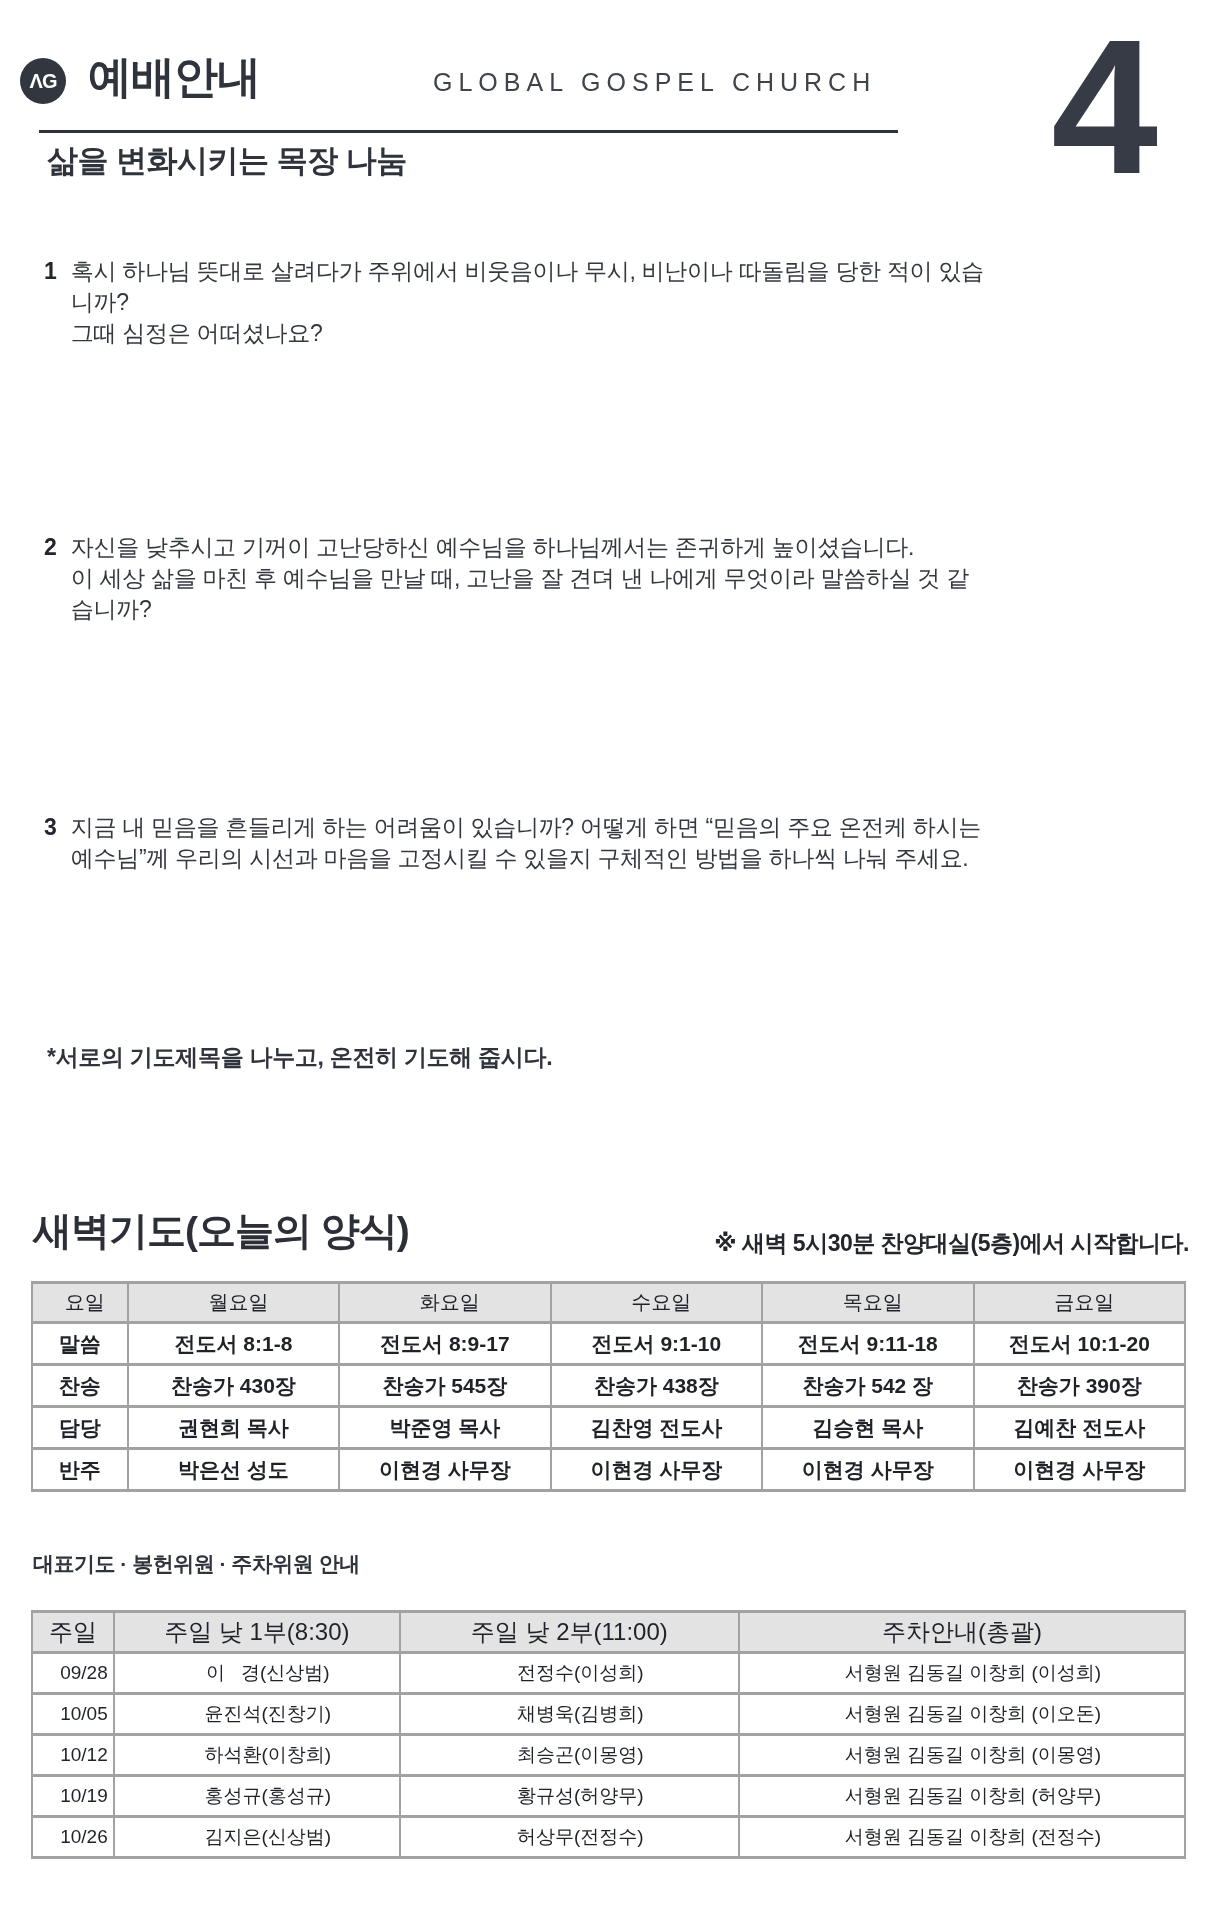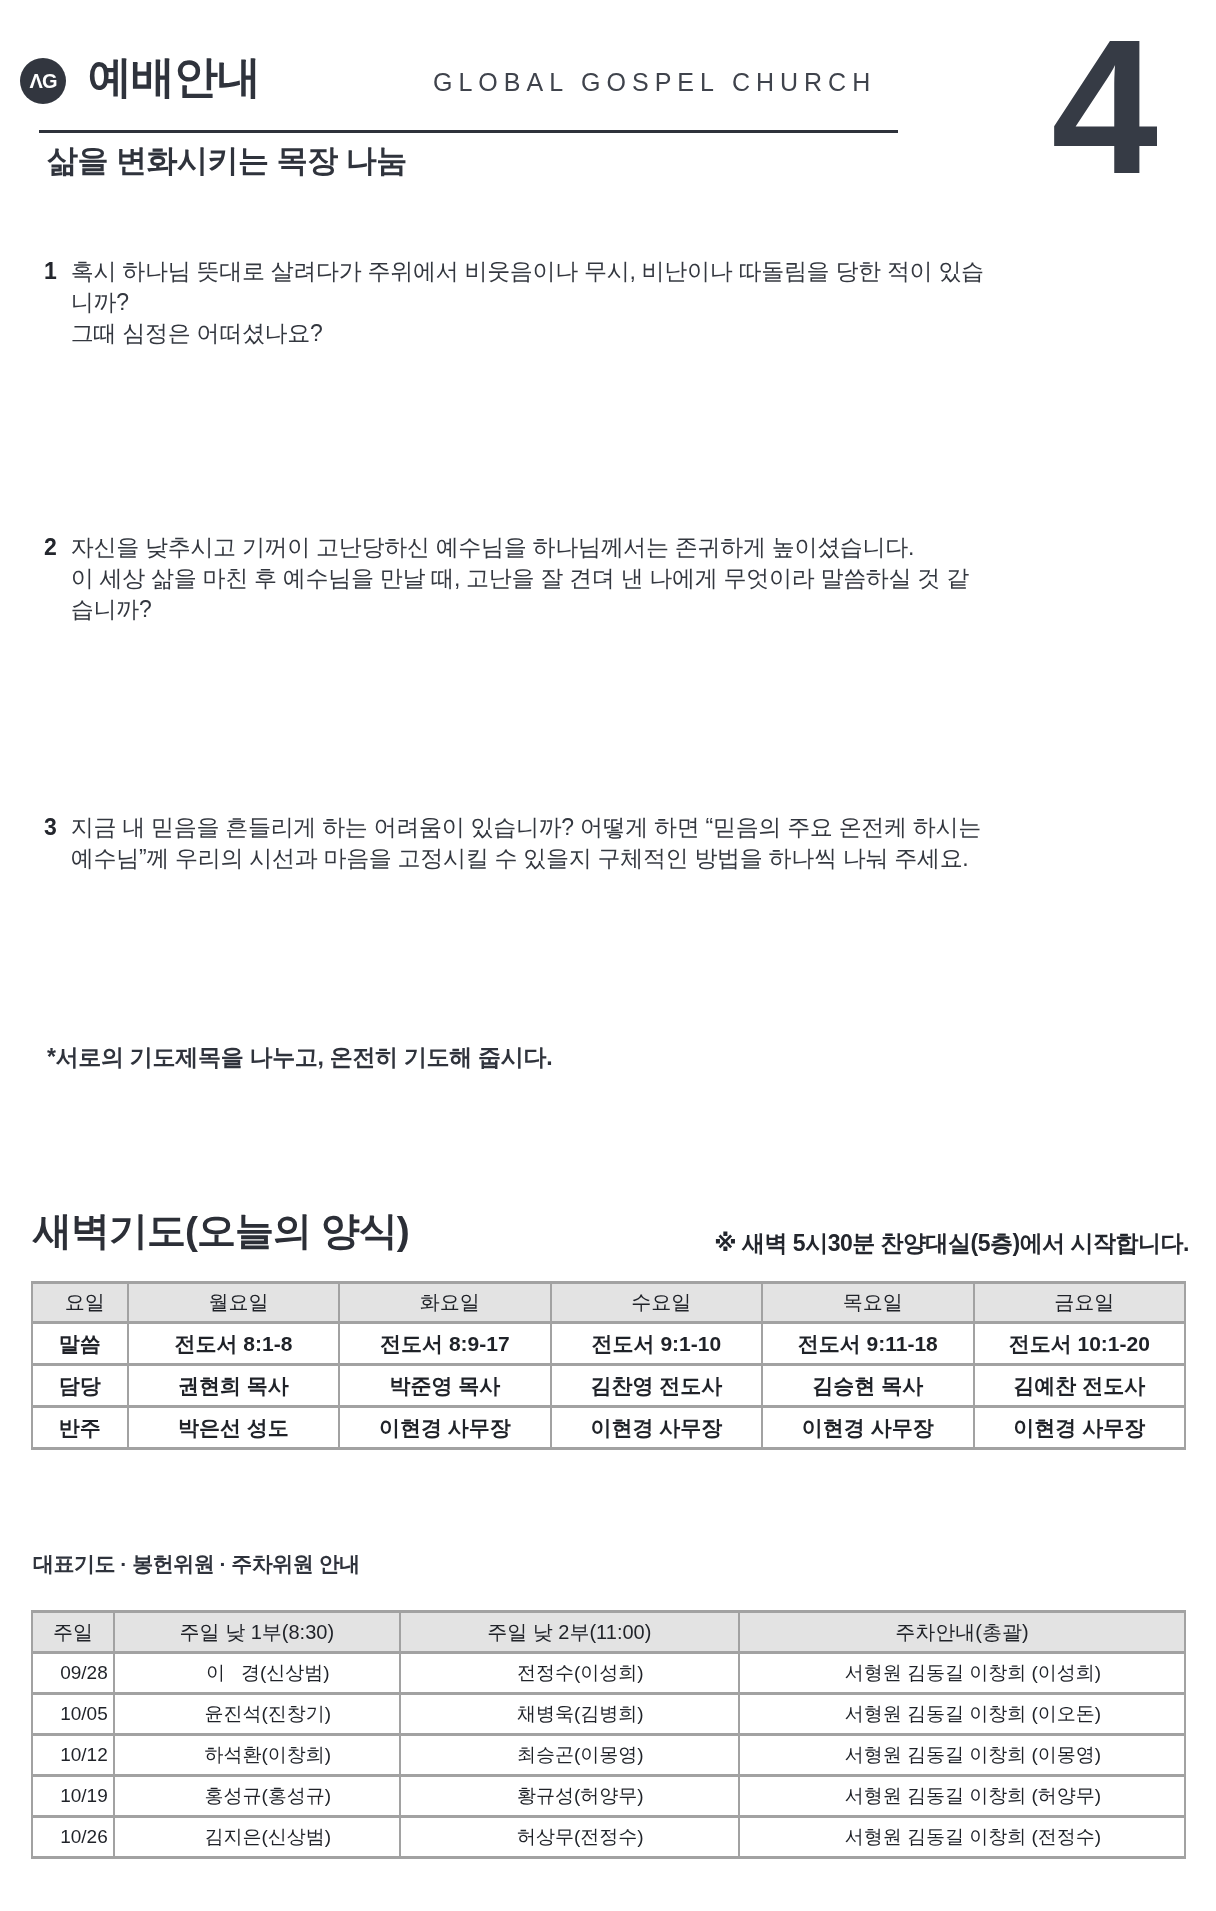--- a/index.html
+++ b/index.html
@@ -35,21 +35,21 @@
 
   
   .tbl { position:absolute; left:31px; width:1155px; border-collapse:collapse; table-layout:fixed; color:#1f2228; }
   .tbl th, .tbl td { border:2px solid #a2a2a2; border-top-width:3px; border-bottom-width:3px;
                      text-align:center; vertical-align:middle; white-space:pre; overflow:hidden; }
   .tbl thead th { background:#e3e3e3; font-weight:500; }
   .dawn-table { top:1281px; }
   .dawn-table th { height:40px; font-size:20px;padding-left:10px; }
   .dawn-table td { height:42px; font-size:21px; font-weight:700; }
   .duty-table { top:1610px; }
-  .duty-table th { height:41px; font-size:20px; }
+  .duty-table th { height:41px; font-size:24px; }
   .duty-table td { height:41px; font-size:19px; font-weight:500;padding-left:22px; }
 </style>
 </head>
 <body>
 
 <div class="page">
 
   <div class="logo">
     <span>ΛG</span>
   </div>
@@ -101,20 +101,28 @@
         </tr>
       </thead>
       <tbody>
         <tr>
           <td>말씀</td>
           <td>전도서 8:1-8</td>
           <td>전도서 8:9-17</td>
           <td>전도서 9:1-10</td>
           <td>전도서 9:11-18</td>
           <td>전도서 10:1-20</td>
+        </tr>
+        <tr>
+          <td>찬송</td>
+          <td>찬송가 430장</td>
+          <td>찬송가 545장</td>
+          <td>찬송가 438장</td>
+          <td>찬송가 542 장</td>
+          <td>찬송가 390장</td>
         </tr>
         <tr>
           <td>담당</td>
           <td>권현희 목사</td>
           <td>박준영 목사</td>
           <td>김찬영 전도사</td>
           <td>김승현 목사</td>
           <td>김예찬 전도사</td>
         </tr>
         <tr>

